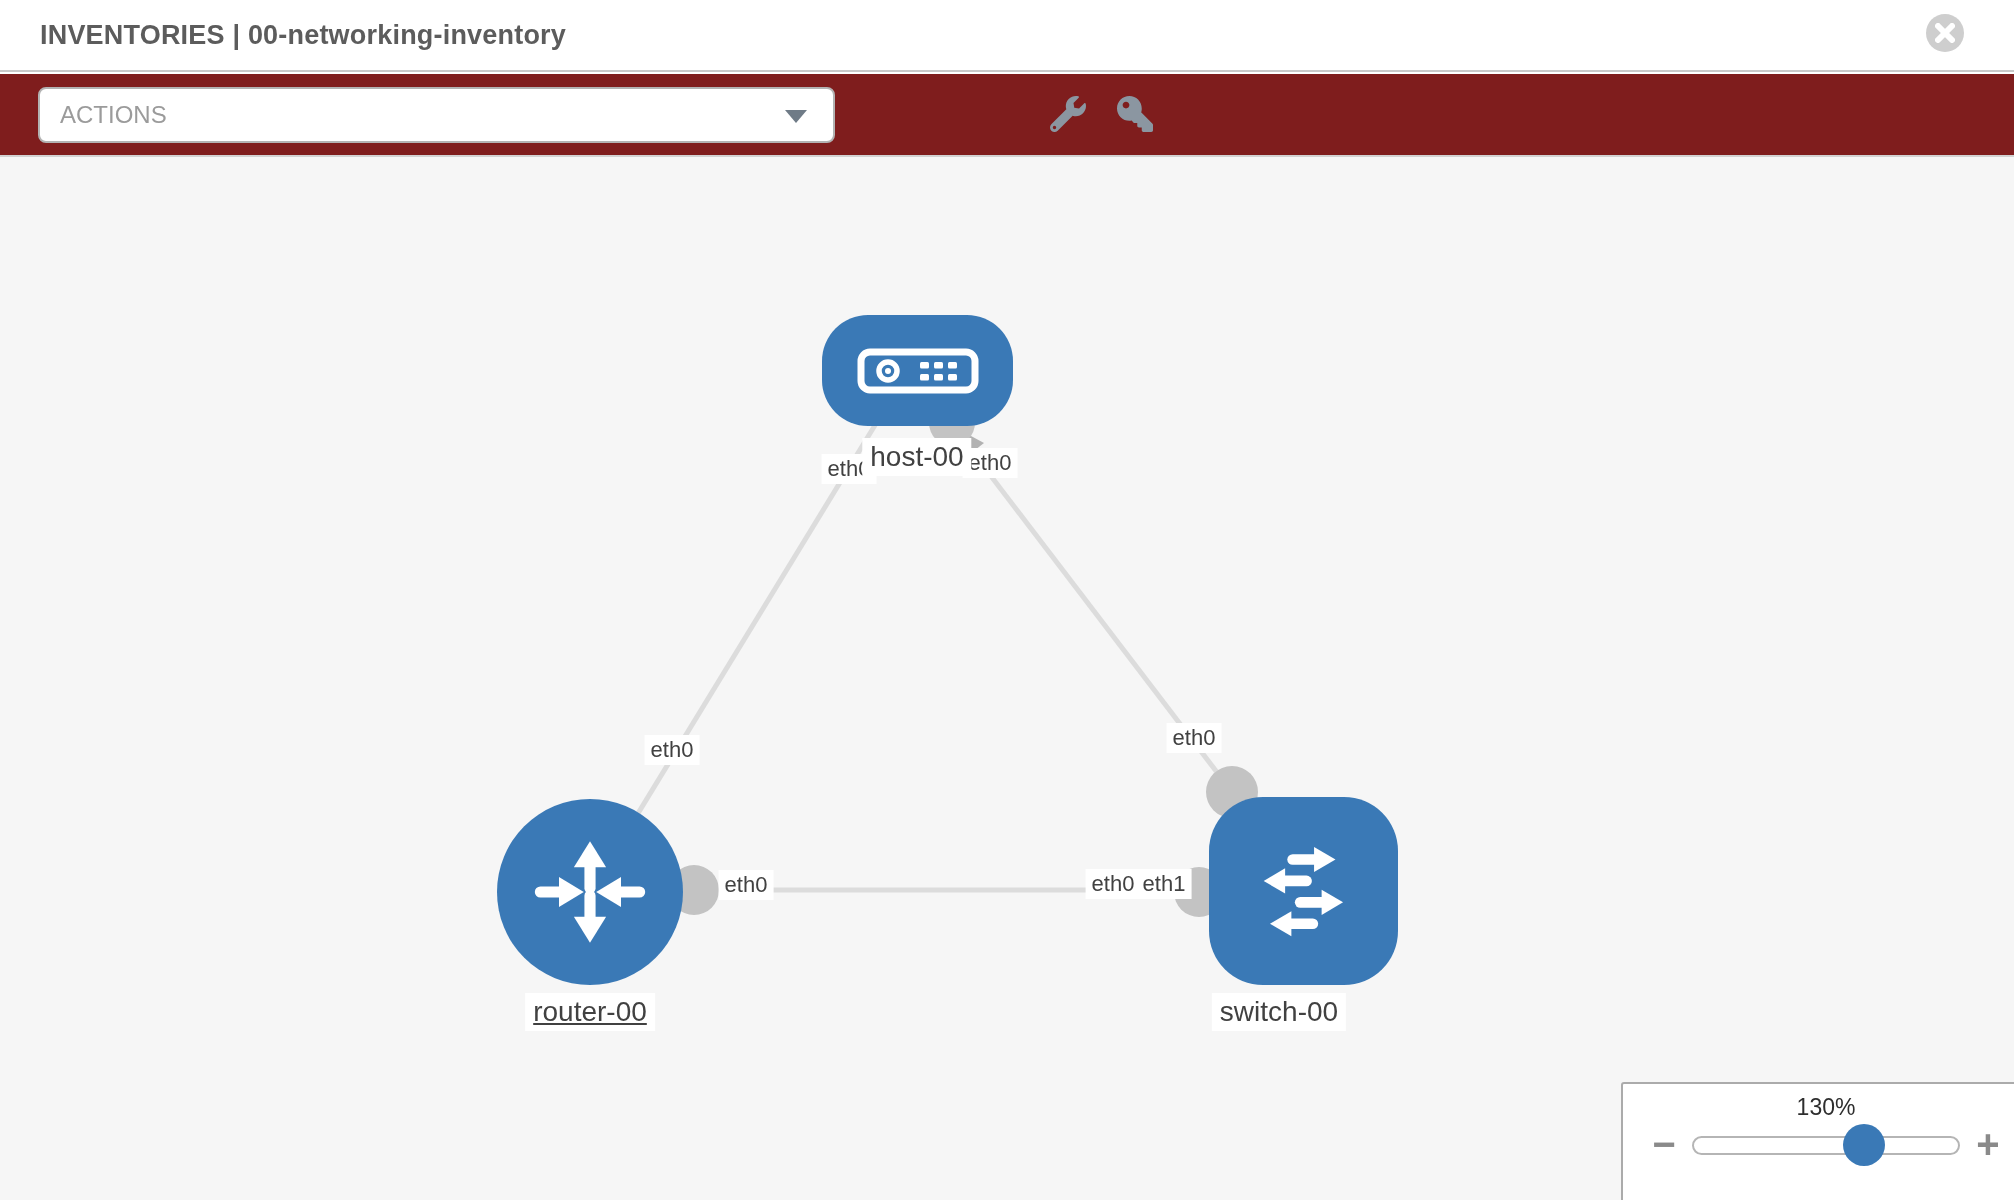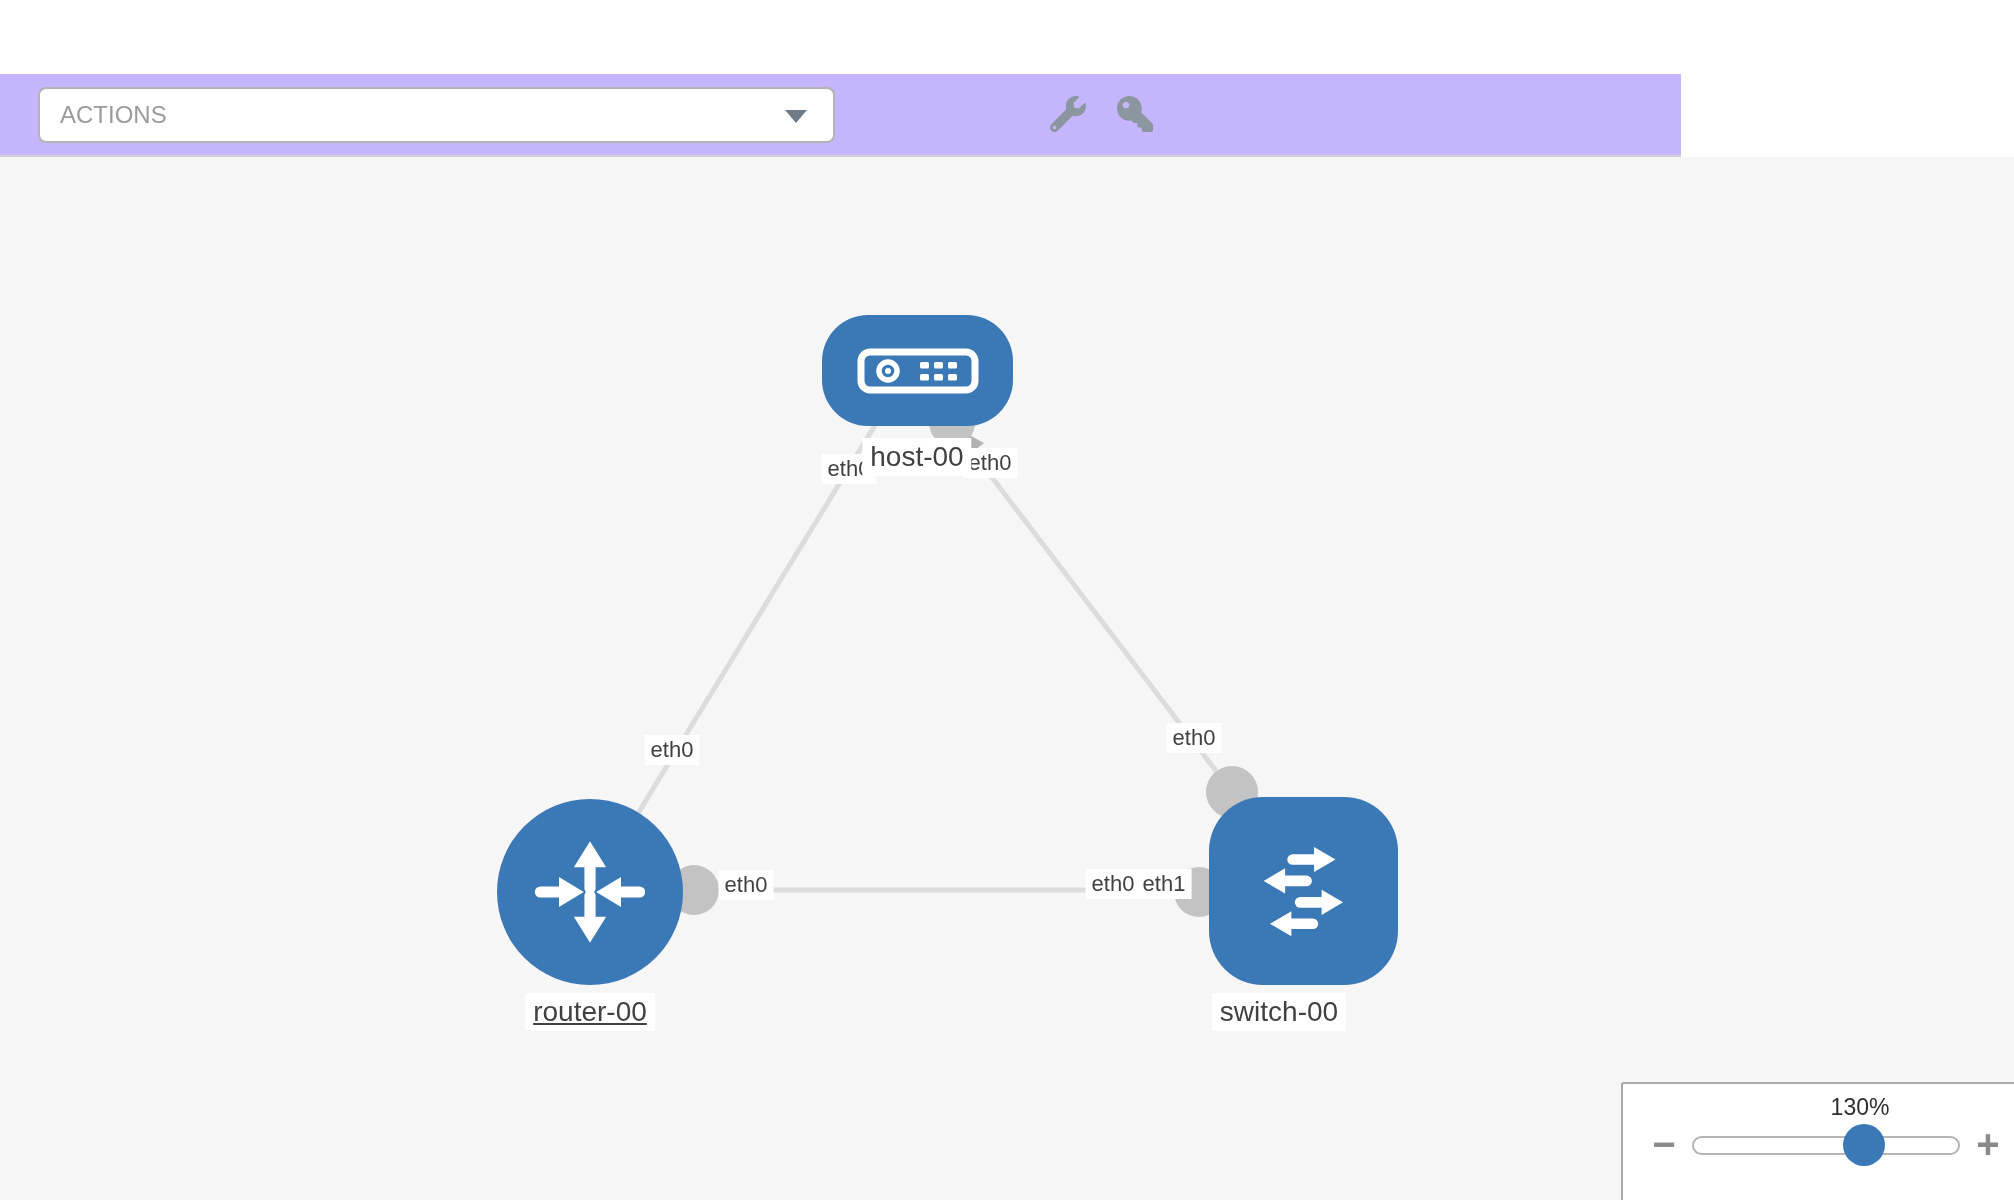--- a/index.html
+++ b/index.html
@@ -6,21 +6,21 @@
   html,body { width:2014px; height:1200px; }
   body { font-family:"Liberation Sans", sans-serif; background:#fff; overflow:hidden; }
   #screen { position:relative; width:2014px; height:1200px; background:#fff; overflow:hidden; }
 
   
   .header { position:absolute; left:0; top:0; width:2014px; height:72px; background:#ffffff; border-bottom:2px solid #c9c9c9; }
   .page-title { position:absolute; left:40px; top:50%; transform:translateY(-50%); font-size:27px; font-weight:bold; color:#5c5c5c; letter-spacing:.2px; }
   .close-btn { position:absolute; left:1926px; top:14px; width:38px; height:38px; border-radius:50%; background:#cecece; cursor:pointer; display:flex; align-items:center; justify-content:center; }
 
   
-  .toolbar { position:absolute; left:0; top:74px; width:1681px; height:83px; background:#c4b5fd; border-bottom:2px solid #d2d2d2; }
+  .toolbar { position:absolute; left:0; top:74px; width:2014px; height:83px; background:#7f1d1d; border-bottom:2px solid #d2d2d2; }
   .select-box { position:absolute; top:13px; height:56px; background:#fff; border:2px solid #b3b3b3; border-radius:8px; cursor:pointer; }
   .select-box .select-label { position:absolute; left:20px; top:50%; transform:translateY(-50%); font-size:24px; color:#9b9b9b; }
   .select-caret { position:absolute; right:26px; top:50%; margin-top:-5px; width:0; height:0; border-left:11px solid transparent; border-right:11px solid transparent; border-top:13px solid #6f7b87; }
   .actions-select { left:38px; width:797px; }
   .search-select { left:1183px; width:795px; }
   .tool-btn { position:absolute; top:92px; width:44px; height:44px; display:flex; align-items:center; justify-content:center; cursor:pointer; }
   .tool-btn svg { fill:#8b96a1; }
 
   
   .canvas { position:absolute; left:0; top:157px; width:2014px; height:1043px; background:#f6f6f6; }
@@ -32,32 +32,41 @@
   .node-switch { left:1209px; top:640px; width:189px; height:188px; border-radius:54px; }
 
   .chip { position:absolute; transform:translate(-50%,-50%); background:#ffffff; color:#414141; white-space:nowrap; text-align:center; }
   .node-label { font-size:28px; padding:3px 8px; z-index:6; }
   .iface-label { font-size:22px; padding:2px 6px; z-index:4; }
   .chip.front { z-index:5; }
   .chip.back { z-index:3; }
 
   
   .zoom-panel { position:absolute; left:1621px; top:1082px; width:400px; height:125px; background:#fff; border:2px solid #ababab; border-radius:3px; }
-  .zoom-level { position:absolute; left:203px; top:10px; transform:translateX(-50%); font-size:23px; color:#2e2e2e;margin-left:34px; }
+  .zoom-level { position:absolute; left:203px; top:10px; transform:translateX(-50%); font-size:23px; color:#2e2e2e; }
   .zoom-minus, .zoom-plus { position:absolute; top:38px; width:44px; height:44px; line-height:44px; text-align:center; font-size:40px; font-weight:bold; color:#8a8a8a; cursor:pointer; user-select:none; }
   .zoom-minus { left:19px; }
   .zoom-plus { left:343px; }
   .zoom-track { position:absolute; left:69px; top:52px; width:268px; height:19px; background:#fff; border:2px solid #b5b5b5; border-radius:10px; cursor:pointer; }
   .zoom-knob { position:absolute; left:220px; top:40px; width:42px; height:42px; border-radius:50%; background:#3a79b6; cursor:grab; }
 </style>
 </head>
 <body>
 
 <div id="screen">
 
+  <div class="header">
+    <div class="page-title">INVENTORIES | 00-networking-inventory</div>
+    <div class="close-btn">
+      <svg width="20" height="20" viewBox="0 0 20 20">
+        <line x1="3" y1="3" x2="17" y2="17" stroke="#ffffff" stroke-width="6" stroke-linecap="round"></line>
+        <line x1="17" y1="3" x2="3" y2="17" stroke="#ffffff" stroke-width="6" stroke-linecap="round"></line>
+      </svg>
+    </div>
+  </div>
 
   <div class="toolbar">
     <div class="select-box actions-select">
       <span class="select-label">ACTIONS</span>
       <span class="select-caret"></span>
     </div>
   </div>
 
   <div class="tool-btn" style="left:1046px;">
     <svg width="36" height="36" viewBox="0 0 512 512">

